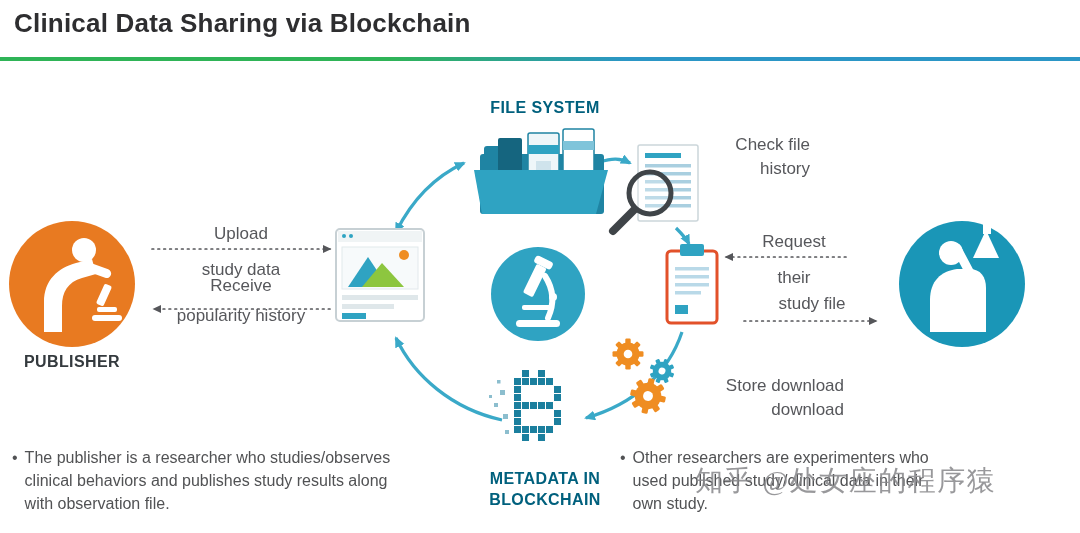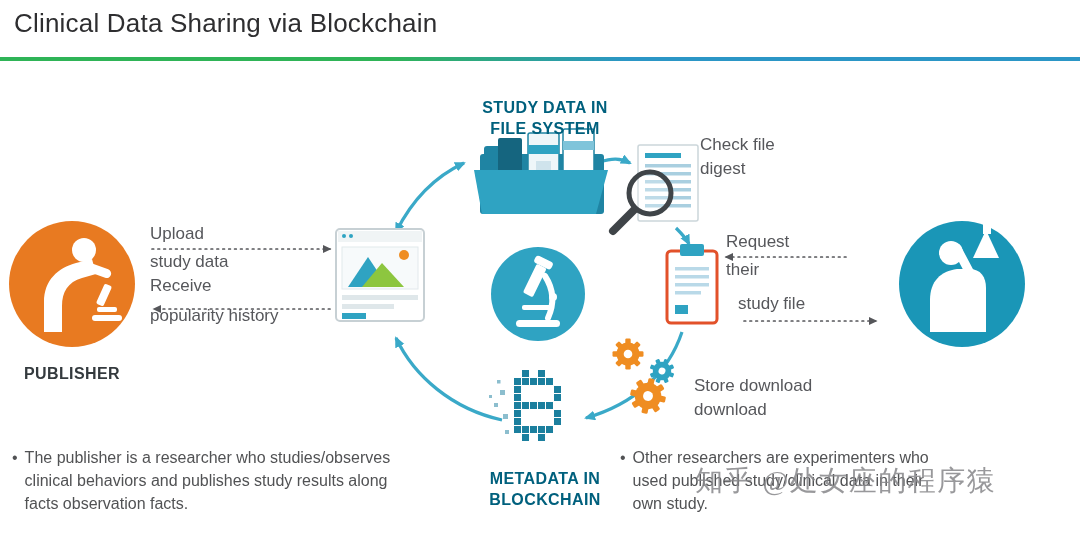--- a/index.html
+++ b/index.html
@@ -1,27 +1,27 @@
 <!DOCTYPE html>
 <html><head>
 <meta charset="utf-8">
 <style>
   *{margin:0;padding:0;box-sizing:border-box}
   html,body{background:#ffffff}
   body{width:1080px;height:533px;font-family:"Liberation Sans",sans-serif}
   .stage{position:relative;width:1080px;height:533px;background:#ffffff;overflow:hidden}
-  .title{position:absolute;left:14px;top:8px;font-size:26px;font-weight:normal;color:#2e2e30;letter-spacing:.2px}
+  .title{position:absolute;left:14px;top:8px;font-size:26px;font-weight:bold;color:#2e2e30;letter-spacing:.2px}
   .rule{position:absolute;left:0;top:57px;width:1080px;height:4px;
         background:linear-gradient(90deg,#2fb457 0%,#2fb457 36%,#2b96c6 58%,#2b96c6 100%)}
   svg.layer{position:absolute;left:0;top:0}
   .node-lbl{position:absolute;font-size:16px;font-weight:bold;color:#00607d;letter-spacing:.4px;line-height:1.3;text-align:center}
   .node-lbl.dark{color:#343a3e}
-  .arrow-lbl{position:absolute;font-size:17px;color:#56575b;line-height:1.2}
-  .arrow-lbl.leftal{text-align:left;line-height:1.4}
-  .gap8 > :nth-child(2){margin-top:8px}
+  .arrow-lbl{position:absolute;font-size:17px;color:#56575b;text-align:center;line-height:1.2}
+  .arrow-lbl.leftal{text-align:right;line-height:1.4}
+  .gap8 > :nth-child(2){margin-top:16px}
   .gap10 > :nth-child(2){margin-top:10px}
   .note{position:absolute;display:flex;gap:7px;font-size:16px;color:#515254;line-height:1.45}
   .watermark{position:absolute;left:695px;top:462px;font-size:28px;color:#87878a;opacity:.85;letter-spacing:1.5px;
              font-family:Liberation Serif, serif}
 </style>
 </head>
 <body>
 
 <div class="stage">
 
@@ -197,24 +197,23 @@
       <circle cx="951" cy="253" r="12" fill="#ffffff"></circle>
       <path d="M930,332 L930,300 C930,281 941,271 957,269 L969,269 C981,269 986,277 986,288 L986,332 Z" fill="#ffffff"></path>
       <rect x="967" y="240" width="9" height="36" rx="4.5" transform="rotate(-28 971 276)" fill="#ffffff"></rect>
       <g fill="#ffffff">
         <rect x="983" y="222" width="8" height="12"></rect>
         <path d="M986,230 L999,258 L973,258 Z"></path>
       </g>
     </g>
   </svg>
 
-  <div class="node-lbl dark" style="left:2px;top:364px;width:140px">PUBLISHER</div>
+  <div class="node-lbl dark" style="left:2px;top:352px;width:140px">PUBLISHER</div>
 
   <div class="node-lbl" style="left:450px;top:98px;width:190px">
-    <div>STUDY DATA IN</div>
     <div>FILE SYSTEM</div>
   </div>
 
   <div class="node-lbl" style="left:455px;top:469px;width:180px">
     <div>METADATA IN</div>
     <div>BLOCKCHAIN</div>
   </div>
 
 
   <div class="arrow-lbl gap8" style="left:150px;top:224px;width:182px">
@@ -222,21 +221,21 @@
     <div>study data</div>
   </div>
 
   <div class="arrow-lbl gap10" style="left:150px;top:276px;width:182px">
     <div>Receive</div>
     <div>popularity history</div>
   </div>
 
   <div class="arrow-lbl leftal" style="left:700px;top:133px;width:110px">
     <div>Check file</div>
-    <div>digest</div>
+    <div>history</div>
   </div>
 
   <div class="arrow-lbl gap8" style="left:726px;top:232px;width:136px">
     <div>Request</div>
     <div>their</div>
   </div>
 
   <div class="arrow-lbl gap10" style="left:738px;top:294px;width:148px">
     <div>study file</div>
   </div>
@@ -244,21 +243,21 @@
   <div class="arrow-lbl leftal" style="left:694px;top:374px;width:150px">
     <div>Store download</div>
     <div>download</div>
   </div>
 
   <div class="note" style="left:12px;top:446px;width:480px">
     <span>•</span>
     <div>
       <div>The publisher is a researcher who studies/observes</div>
       <div>clinical behaviors and publishes study results along</div>
-      <div>facts observation facts.</div>
+      <div>with observation file.</div>
     </div>
   </div>
 
   <div class="note" style="left:620px;top:446px;width:440px">
     <span>•</span>
     <div>
       <div>Other researchers are experimenters who</div>
       <div>used published study/clinical data in their</div>
       <div>own study.</div>
     </div>

